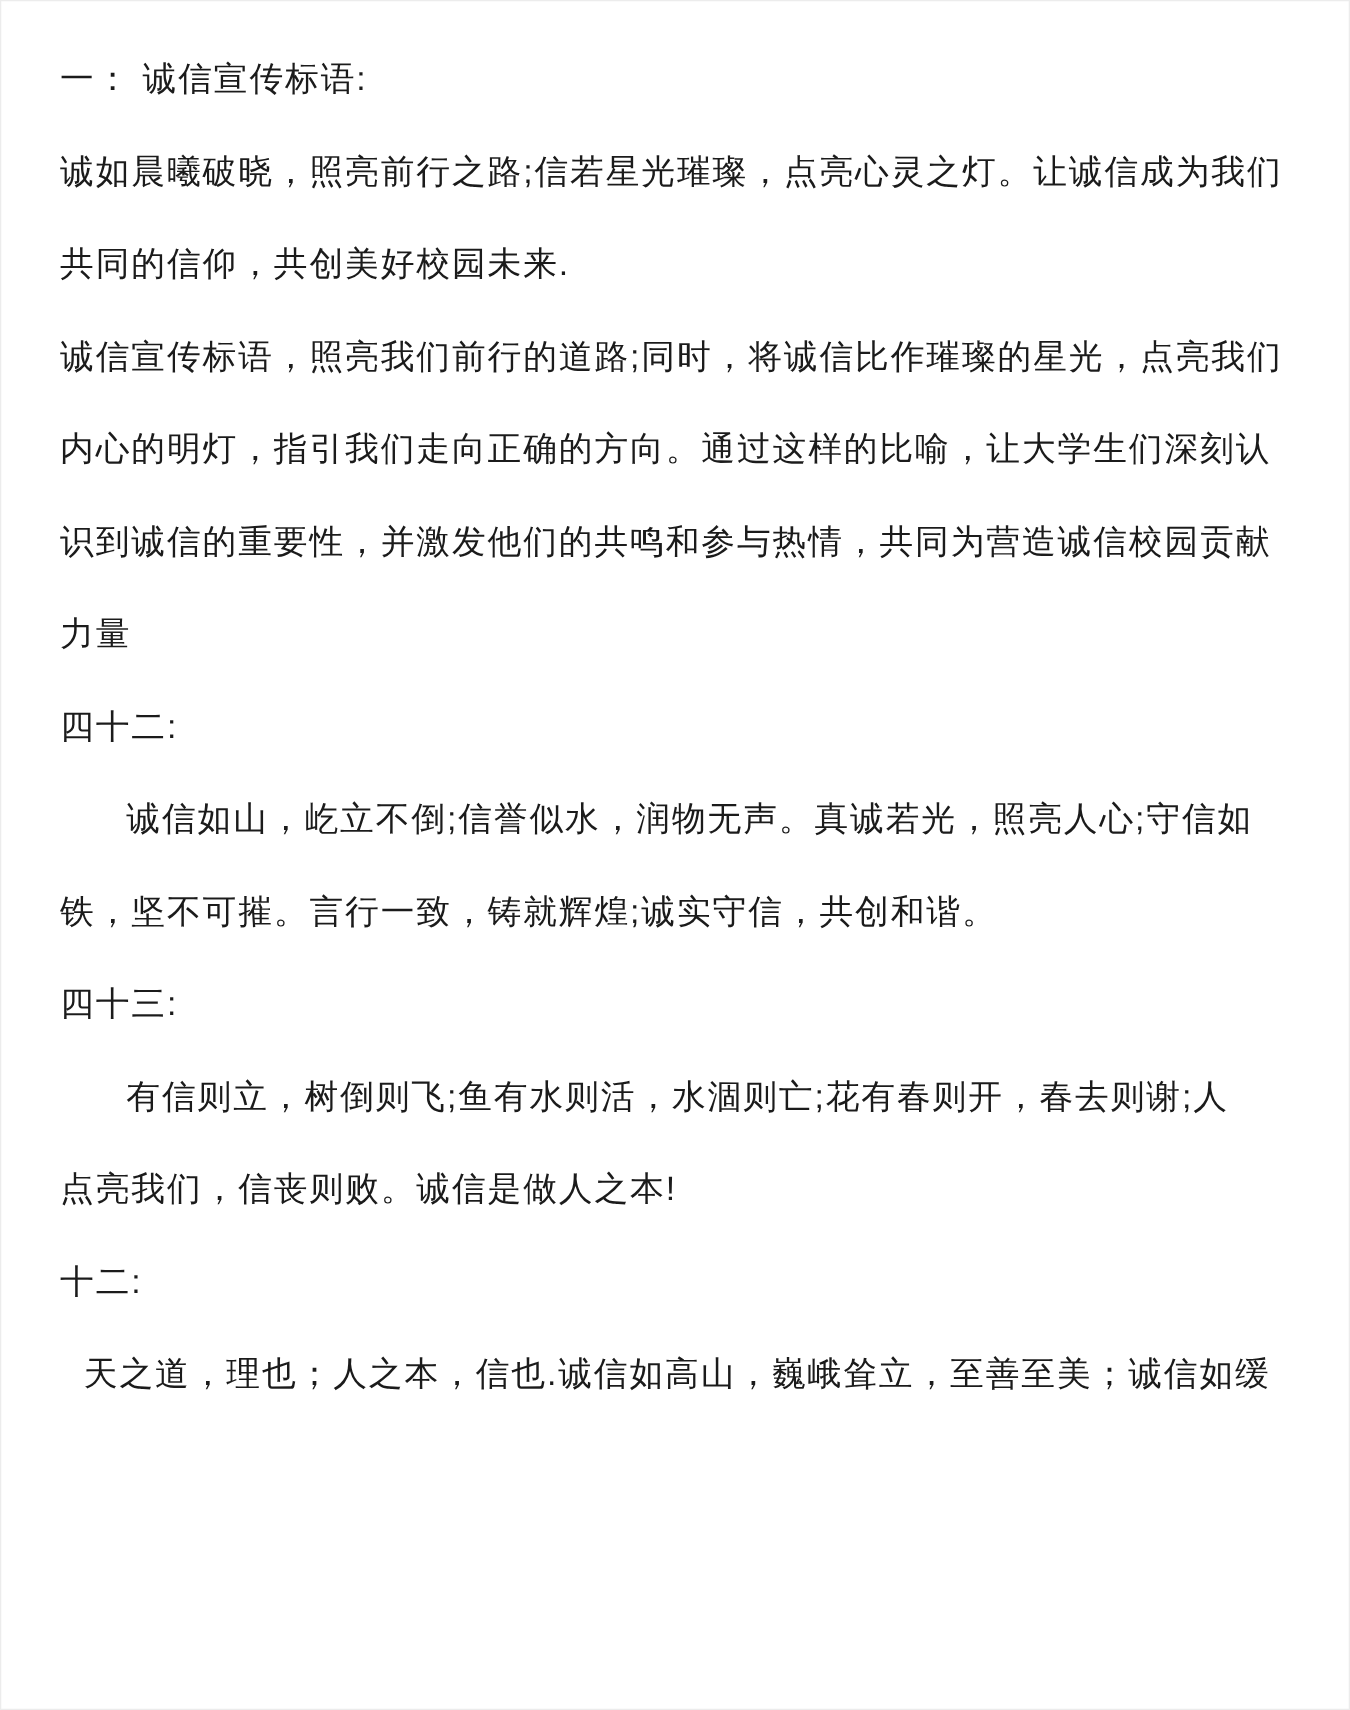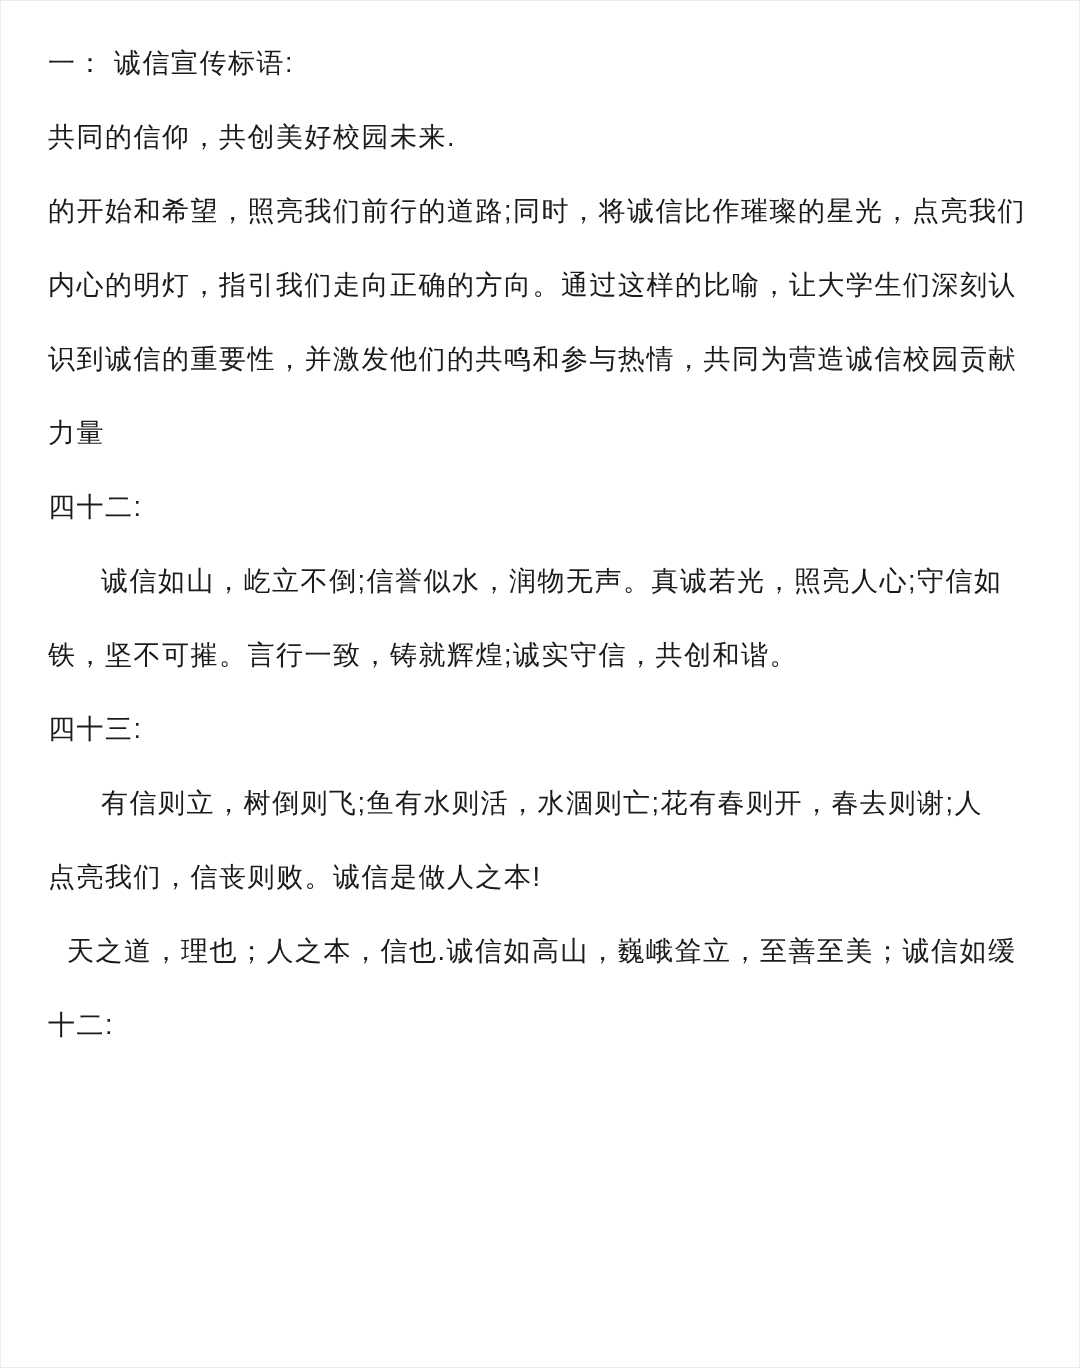--- a/index.html
+++ b/index.html
@@ -29,26 +29,27 @@
     font-weight: 400;
   }
   .indent-2 { padding-left: 53px; }
   .indent-sm { padding-left: 19px; }
 </style>
 </head>
 <body>
 
 <div class="page">
   <div class="line">一： 诚信宣传标语:</div>
+  <div class="line">诚如晨曦破晓，照亮前行之路;信若星光璀璨，点亮心灵之灯。让诚信成为我们</div>
   <div class="line">共同的信仰，共创美好校园未来.</div>
-  <div class="line">的开始和希望，照亮我们前行的道路;同时，将诚信比作璀璨的星光，点亮我们</div>
+  <div class="line">诚信宣传标语，照亮我们前行的道路;同时，将诚信比作璀璨的星光，点亮我们</div>
   <div class="line">内心的明灯，指引我们走向正确的方向。通过这样的比喻，让大学生们深刻认</div>
   <div class="line">识到诚信的重要性，并激发他们的共鸣和参与热情，共同为营造诚信校园贡献</div>
   <div class="line">力量</div>
   <div class="line">四十二:</div>
   <div class="line indent-2">诚信如山，屹立不倒;信誉似水，润物无声。真诚若光，照亮人心;守信如</div>
   <div class="line">铁，坚不可摧。言行一致，铸就辉煌;诚实守信，共创和谐。</div>
   <div class="line">四十三:</div>
   <div class="line indent-2">有信则立，树倒则飞;鱼有水则活，水涸则亡;花有春则开，春去则谢;人</div>
   <div class="line">点亮我们，信丧则败。诚信是做人之本!</div>
+  <div class="line">十二:</div>
   <div class="line indent-sm">天之道，理也；人之本，信也.诚信如高山，巍峨耸立，至善至美；诚信如缓</div>
-  <div class="line">十二:</div>
 </div>
 
 </body></html>

